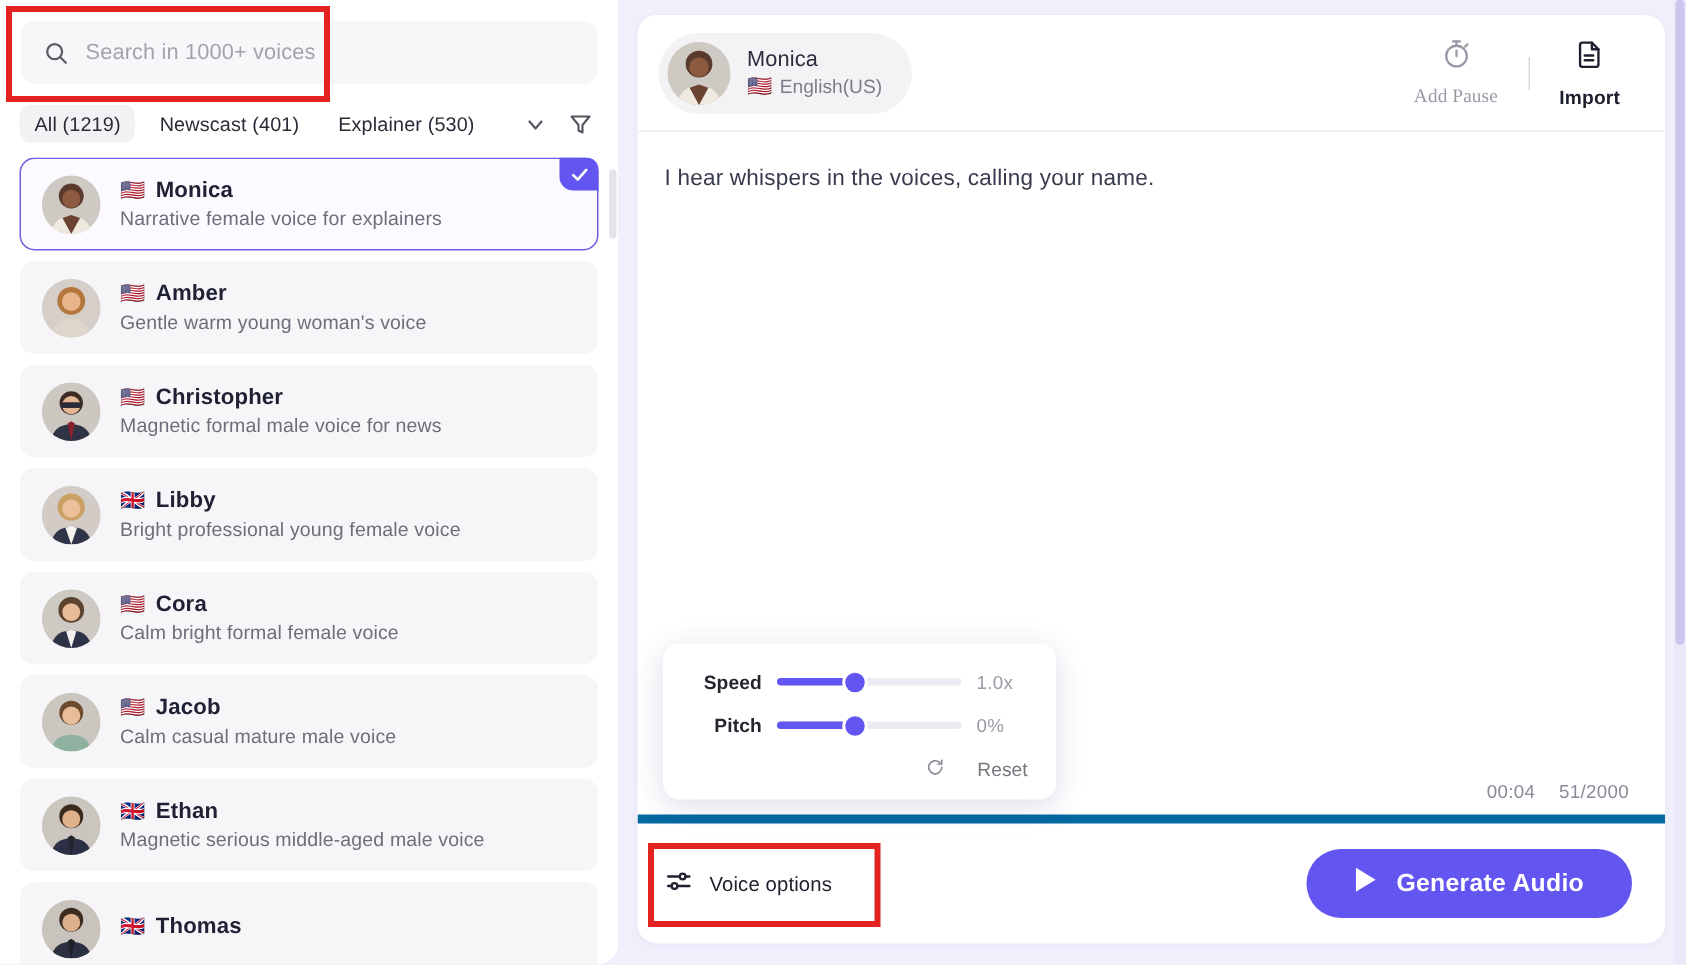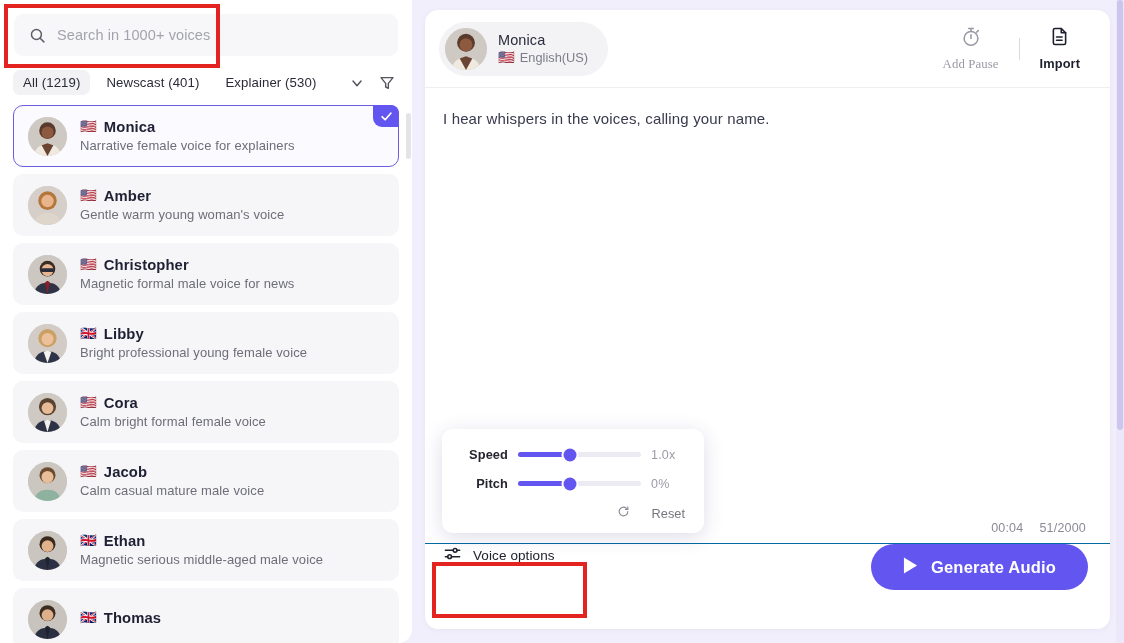--- a/index.html
+++ b/index.html
@@ -264,33 +264,33 @@
   }
   .sval {
     font-size: 12.5px;
     color: #9b9ba7;
     width: 36px;
     flex: 0 0 36px;
     letter-spacing: .2px;
   }
   .reset-row {
     display: flex; justify-content: flex-end;
-    align-items: center; gap: 22px;
+    gap: 22px;
     margin-top: 4px;
     padding-right: 2px;
   }
   .reset-row span { font-size: 12.8px; color: #76767f; }
 
   .card-foot {
     height: 86px;
     flex: 0 0 86px;
     display: flex;
-    align-items: flex-start;
+    align-items: center;
     padding: 0 22px 0 18px;
-    border-top: 1px solid #0369a1;
+    border-top: 6px solid #0369a1;
     position: relative;
   }
   .vo-btn {
     display: flex;
     align-items: center;
     gap: 11px;
     font-size: 13.5px;
     color: #21222f;
     letter-spacing: .1px;
   }

